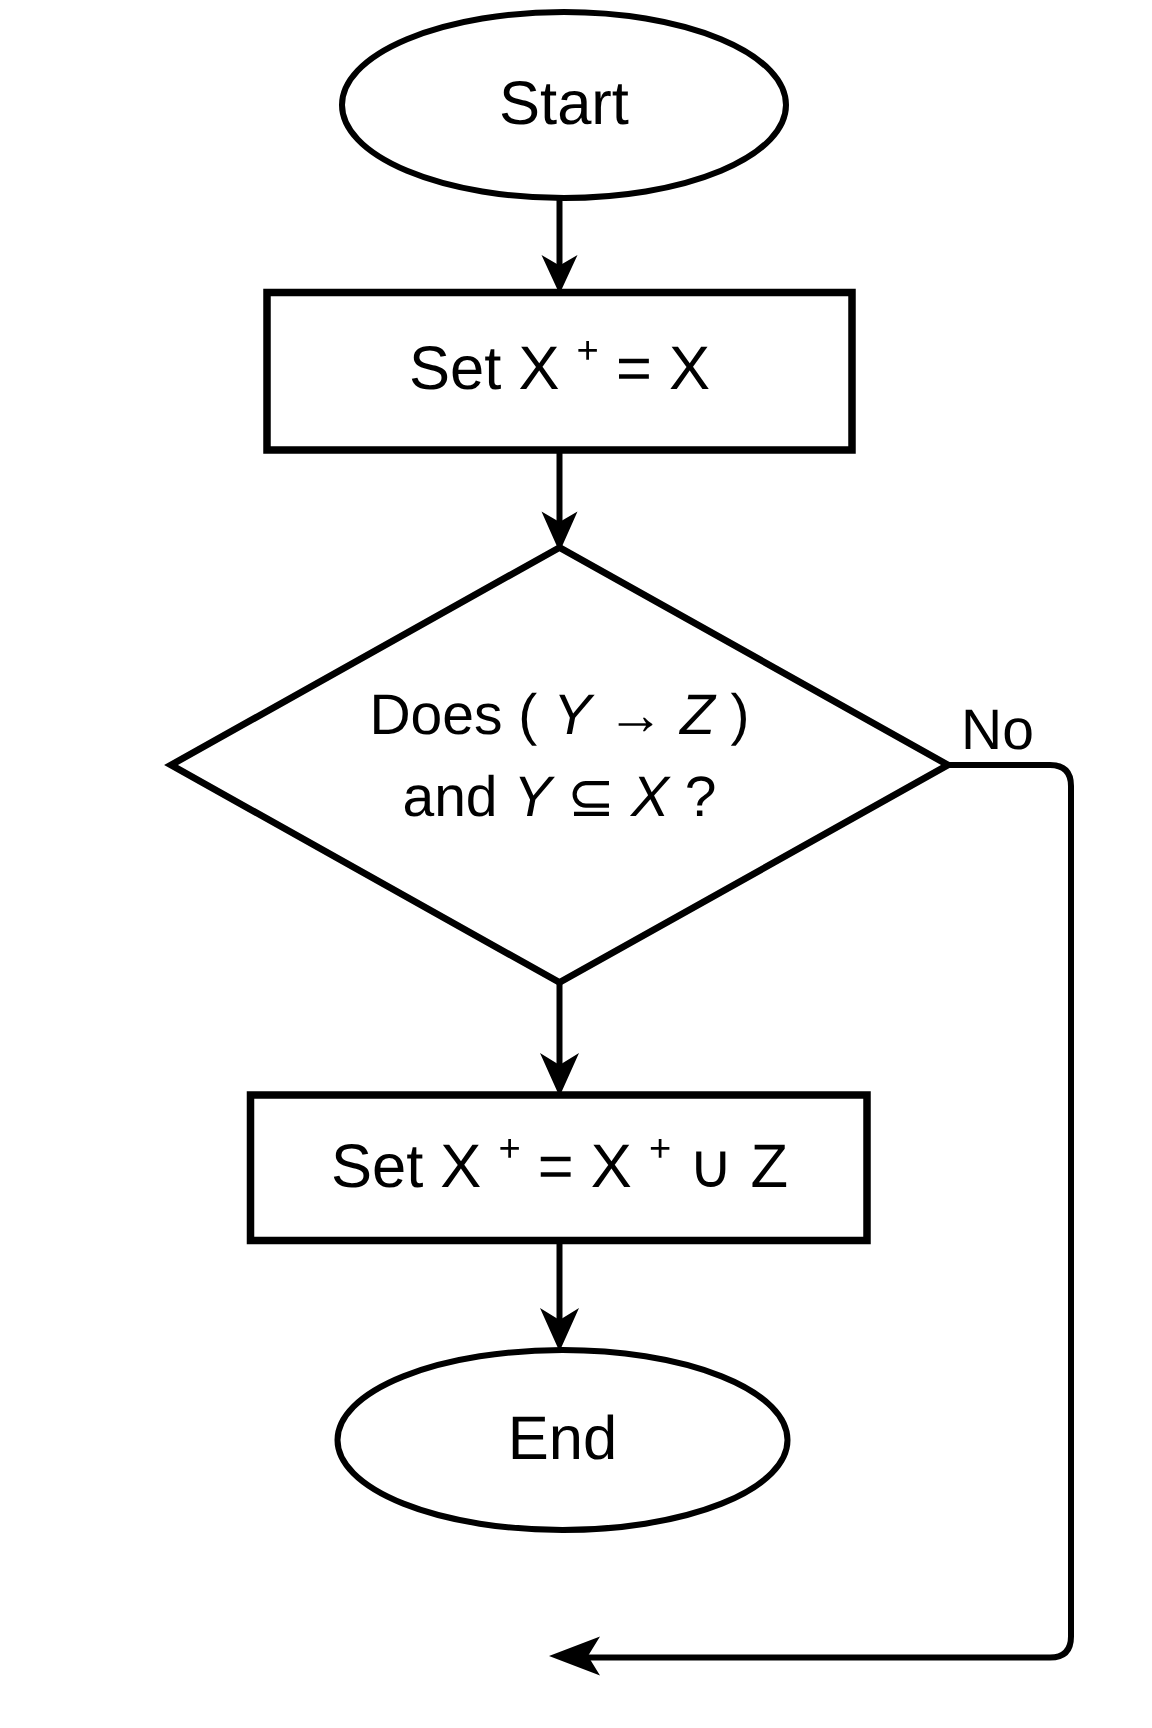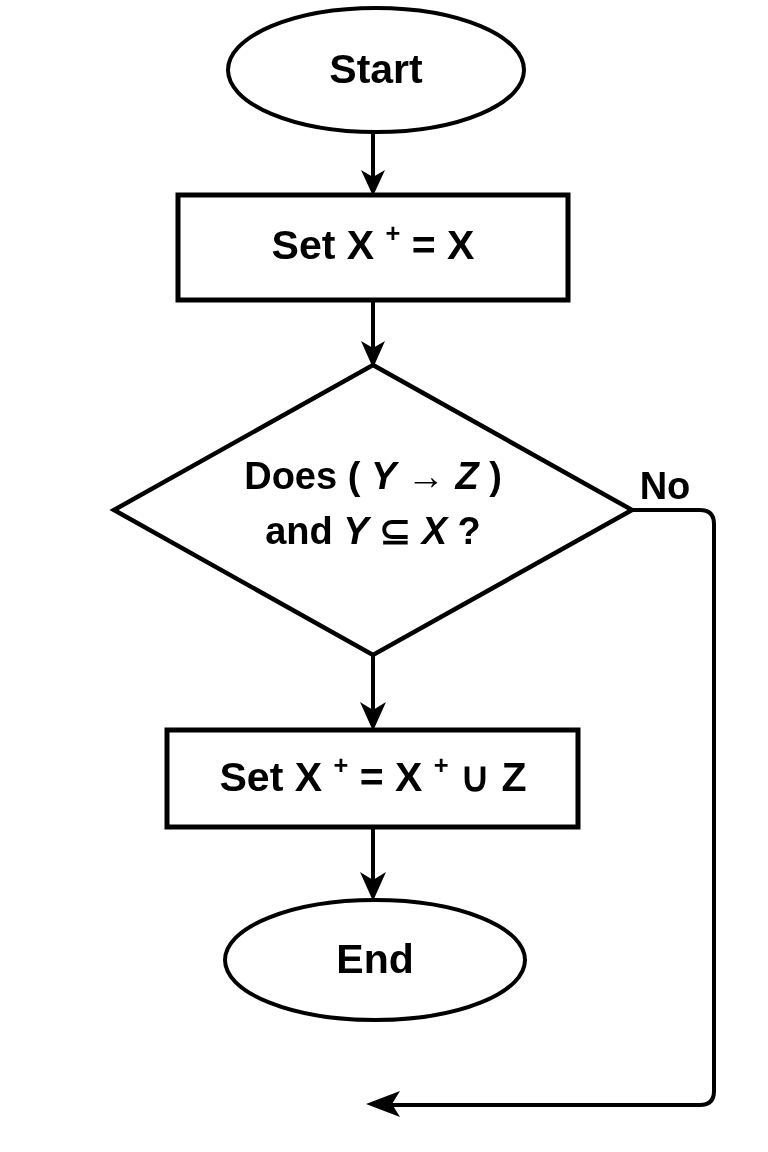--- a/index.html
+++ b/index.html
@@ -11,21 +11,20 @@
     width: 768px;
     height: 1152px;
     overflow: hidden;
     font-family: "Liberation Sans", sans-serif;
   }
   #flowchart-root {
     position: relative;
     width: 677px;
     height: 1152px;
     background: #ffffff;
-    font-weight: bold;
   }
   svg.chart-svg {
     position: absolute;
     top: 0;
     left: 0;
     width: 768px;
     height: 1152px;
     display: block;
   }
   .node-shape {

